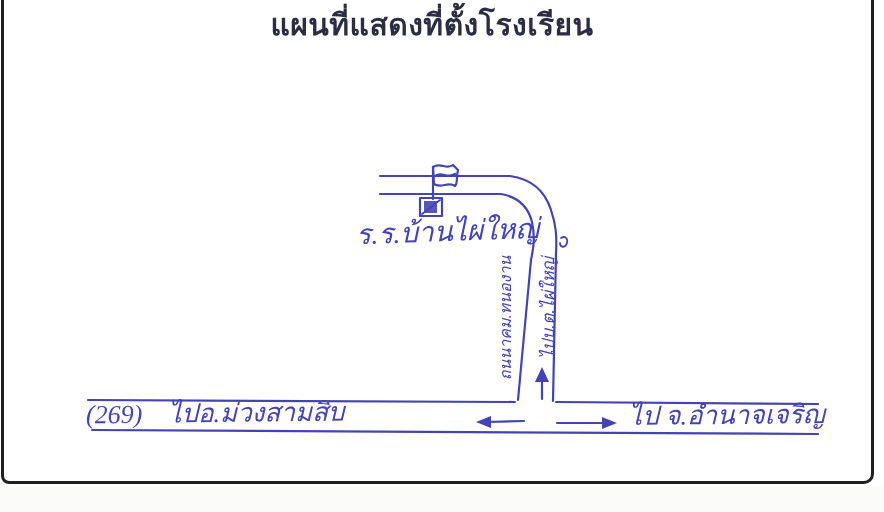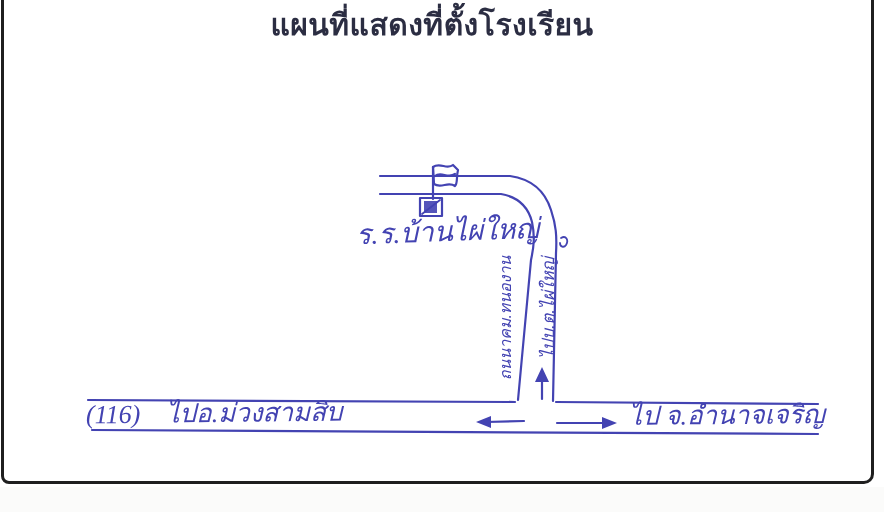--- a/index.html
+++ b/index.html
@@ -89,17 +89,17 @@
   <path class="pen" d="M557,423 L605,423"></path>
   <polygon class="pen-fill" points="617,423 602,417 602,429"></polygon>
 </svg>
 
 <div class="hand school-label">ร.ร.บ้านไผ่ใหญ่</div>
 
 <div class="hand vroad-label-left">ถนนาคม.ทนองาน</div>
 <div class="hand vroad-label-right">ไปบ.ต.ไผ่ใหญ่</div>
 
 <div class="hand hwy-row">
-  <span>(116)</span>
+  <span>(269)</span>
   <span>ไปอ.ม่วงสามสิบ</span>
 </div>
 
 <div class="hand east-label">ไป จ.อำนาจเจริญ</div>
 
 </body></html>

